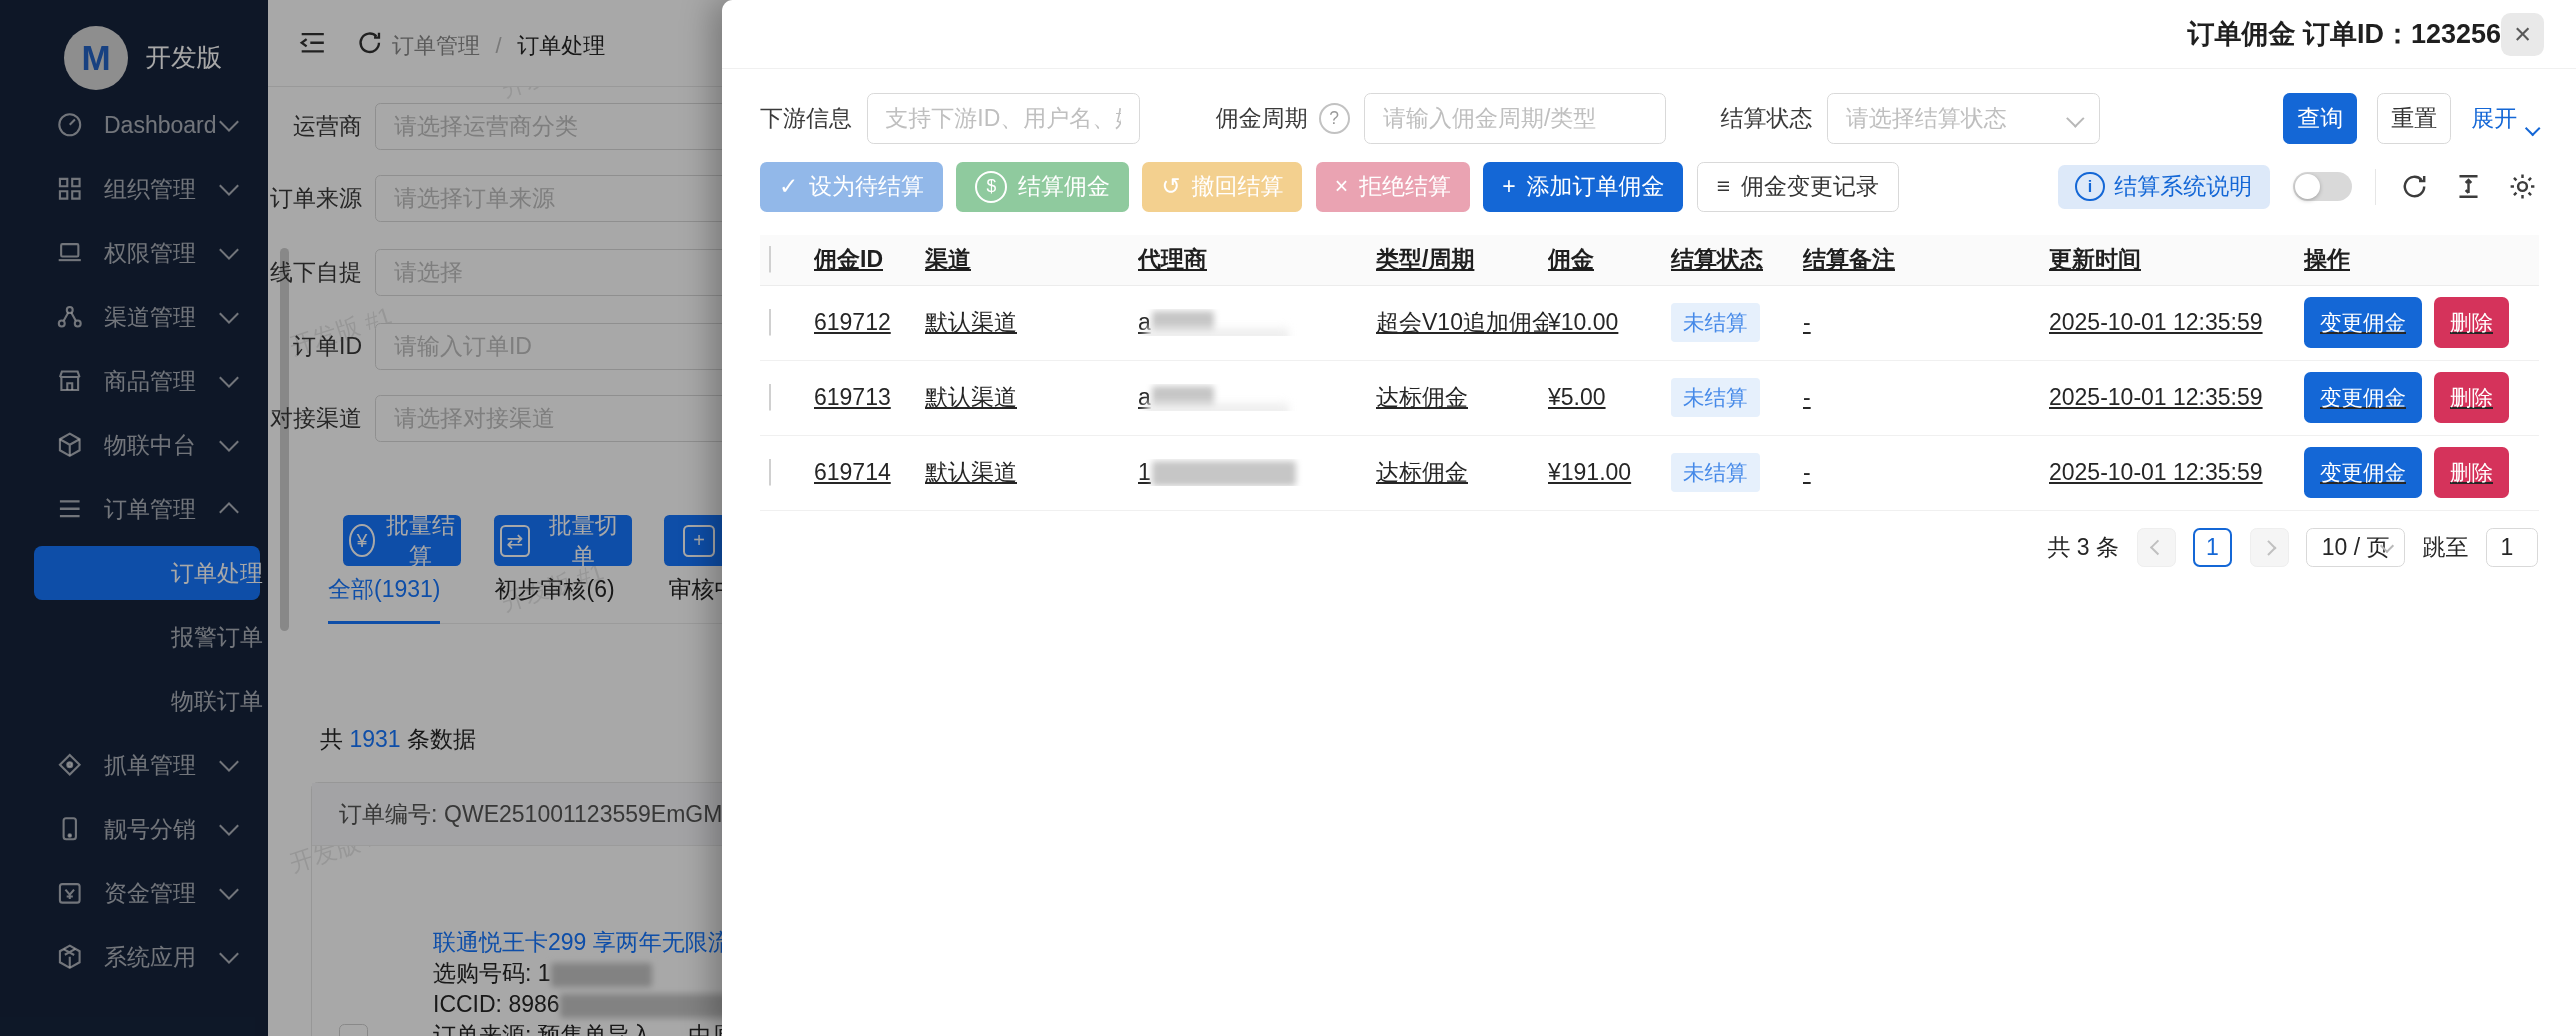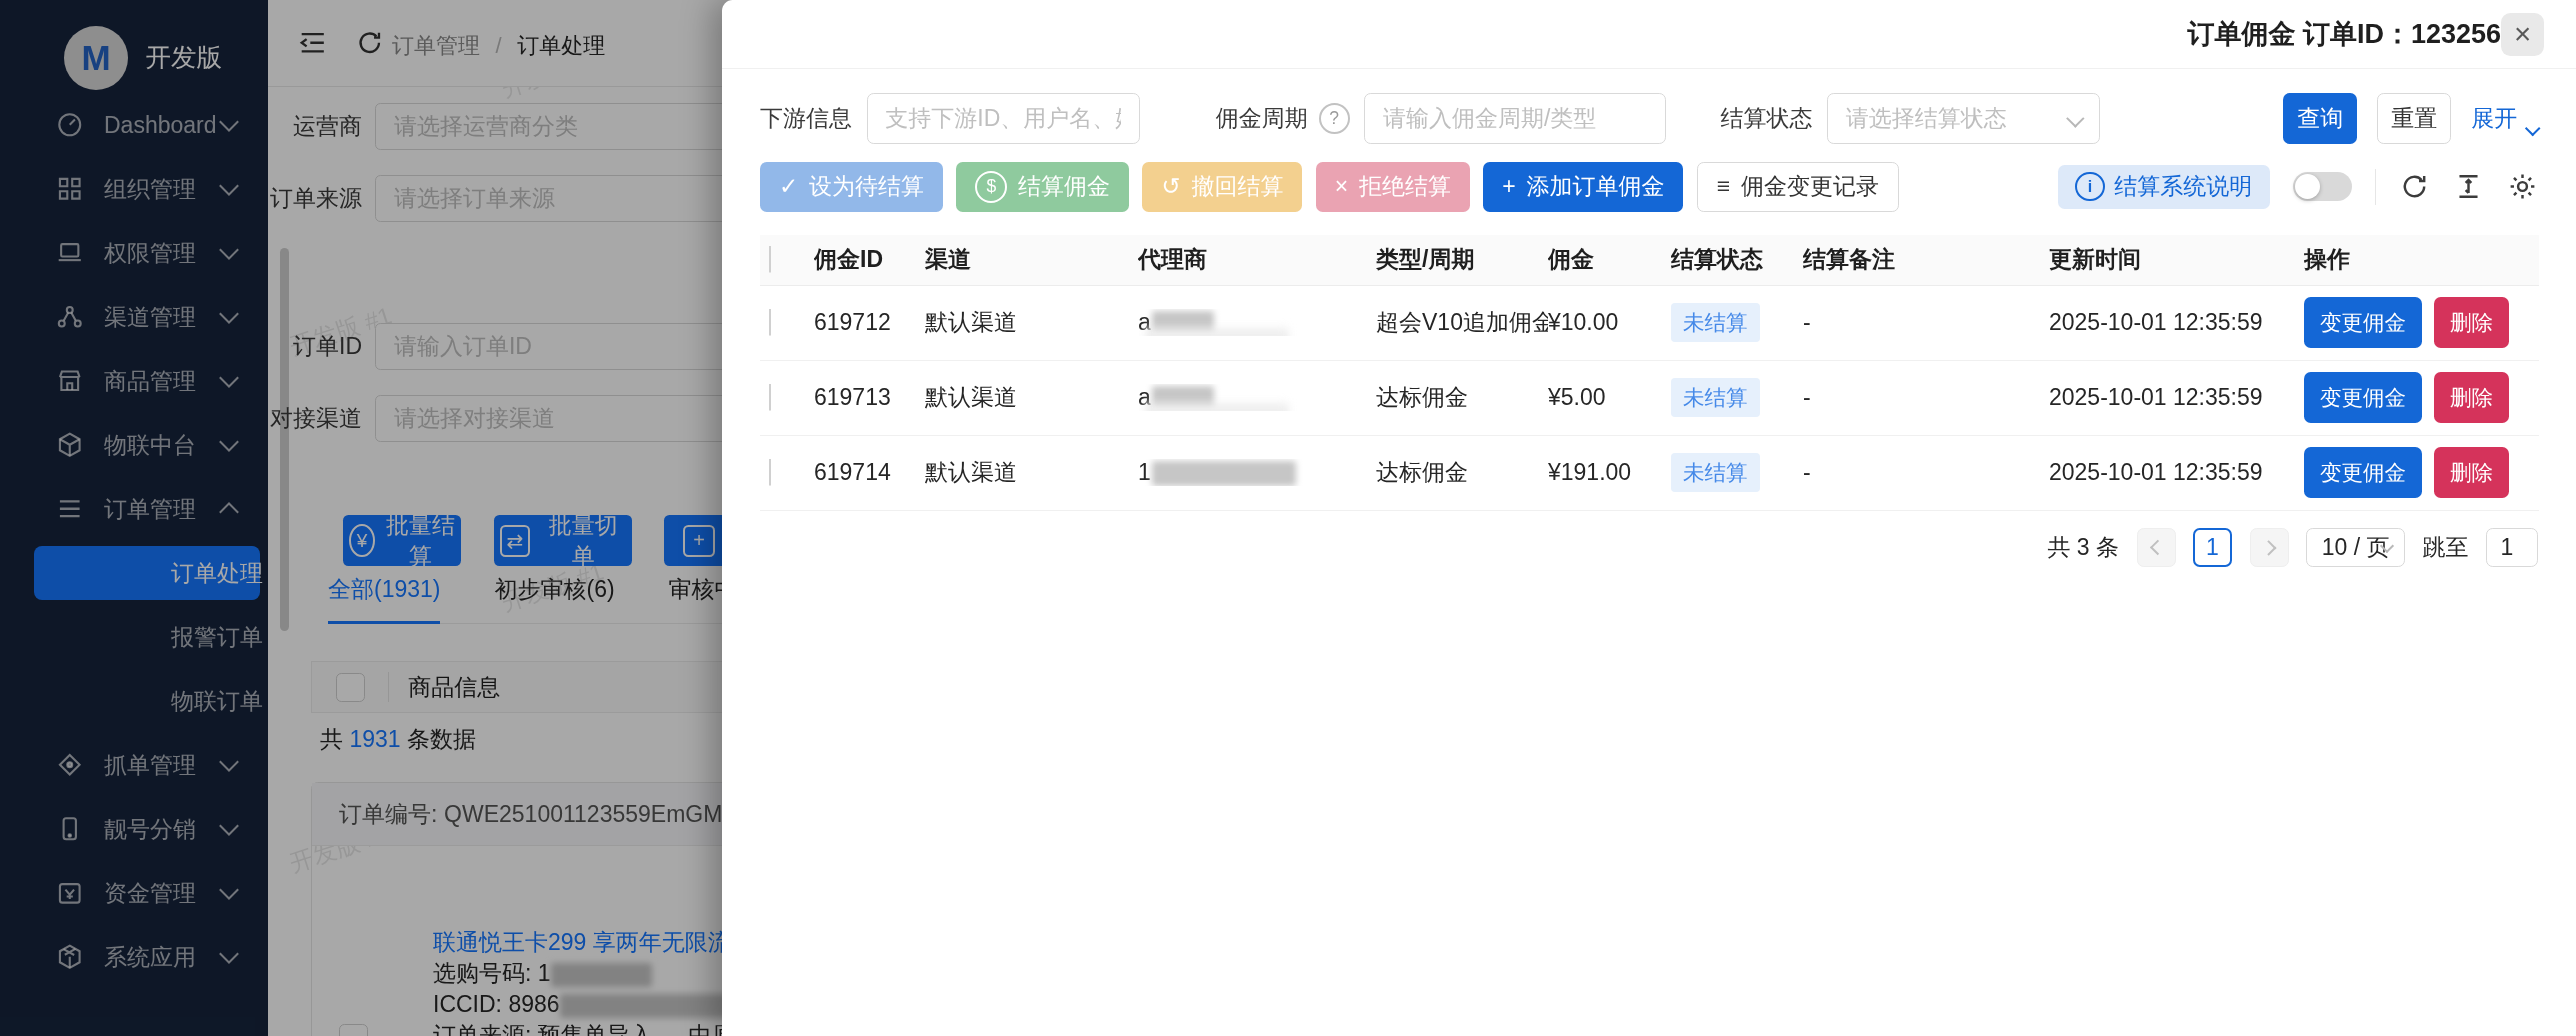--- a/index.html
+++ b/index.html
@@ -114,21 +114,21 @@
     display:flex;align-items:center;justify-content:center;}
   .switch{position:relative;width:59px;height:29.5px;background:#d9d9d9;border-radius:14.8px;}
   .switch .knob{position:absolute;left:2px;top:2px;width:25.5px;height:25.5px;background:#fff;border-radius:50%;box-shadow:0 1.3px 4px rgba(0,0,0,0.25);}
   .v-div{width:1.3px;height:36px;background:#e6e6e6;}
   .tool-ic{width:31px;height:31px;color:#3c3c3c;}
 
   .dtable{width:1779px;}
   .trow{display:grid;grid-template-columns:54px 111px 213px 238px 172px 123px 132px 246px 255px 234px;align-items:center;}
   .thead{height:50px;background:#fafafa;border-bottom:1.3px solid #ececec;font-weight:bold;color:#1f1f1f;}
   .tbody-row{height:74px;border-bottom:1.3px solid #f0f0f0;}
-  .tcell{overflow:hidden;white-space:nowrap;}
+  .tcell{overflow:hidden;white-space:nowrap;text-decoration:underline;}
   .agent{position:relative;}
   .agent .redact{width:62px;height:25.5px;margin-left:1.3px;}
   .agent .redact.w2{width:144px;}
   .redact-ghost{position:absolute;left:6.7px;bottom:-16px;width:144px;height:24px;background:#efefef;border-radius:2.7px;filter:blur(4px);}
   .badge{display:inline-block;background:#e6f0fc;color:#4589e8;font-size:21.5px;padding:5.4px 12px;border-radius:4px;}
   .act-cell{display:flex;gap:12px;}
   .chg-btn{background:#1467d6;color:#fff;border:none;border-radius:6.7px;padding:10.7px 16px;font-size:21.5px;font-family:inherit;}
   .del-btn{background:#d5335b;color:#fff;border:none;border-radius:6.7px;padding:10.7px 16px;font-size:21.5px;font-family:inherit;}
 
   .pager{display:flex;align-items:center;justify-content:flex-end;gap:17.5px;margin-top:17.5px;color:#262626;}
@@ -304,20 +304,24 @@
     <div class="scroll-thumb"></div>
 
     <div class="frow" style="top:103px">
       <label>运营商</label>
       <input class="finput" readonly="" placeholder="请选择运营商分类" style="">
     </div>
     <div class="frow" style="top:175px">
       <label>订单来源</label>
       <input class="finput" readonly="" placeholder="请选择订单来源" style="">
     </div>
+    <div class="frow" style="top:249px">
+      <label>线下自提</label>
+      <input class="finput" readonly="" placeholder="请选择" style="">
+    </div>
     <div class="frow" style="top:323px">
       <label>订单ID</label>
       <input class="finput" placeholder="请输入订单ID" style="">
     </div>
     <div class="frow" style="top:395px">
       <label>对接渠道</label>
       <input class="finput" readonly="" placeholder="请选择对接渠道" style="">
     </div>
 
     <button class="bulk-btn" style="left:75px;top:515px;width:118px">
@@ -332,25 +336,20 @@
       <span class="bico-sq">+</span>
       <span>批</span>
     </button>
 
     <div class="tabs">
       <span class="tab on">全部(1931)</span>
       <span class="tab">初步审核(6)</span>
       <span class="tab">审核中(27)</span>
     </div>
 
-    <div class="goods-head">
-      <span class="cb"></span>
-      <span class="vd"></span>
-      <span class="gl">商品信息</span>
-    </div>
 
     <div class="summary">
       <span>共</span>
       <span class="blue">1931</span>
       <span>条数据</span>
     </div>
 
     <div class="order-card">
       <div class="oc-head">
         <span>订单编号:</span>

